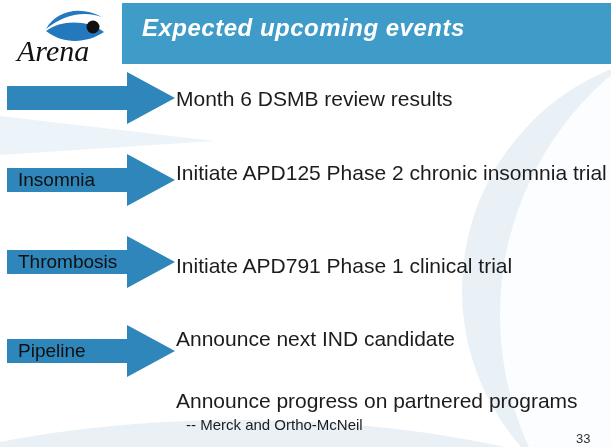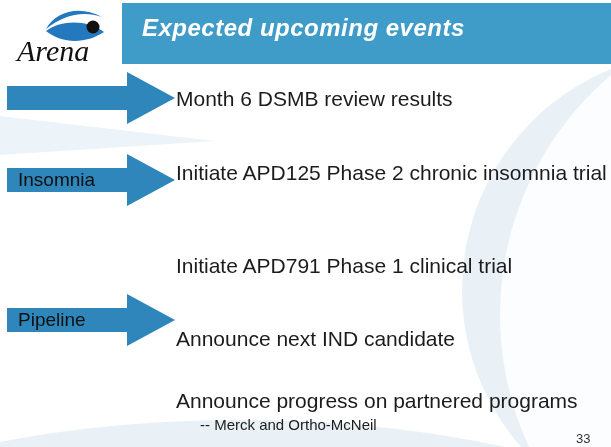--- a/index.html
+++ b/index.html
@@ -27,36 +27,36 @@
   
   .row { position:absolute; left:7px; width:170px; height:56px; z-index:1; }
   .row svg { position:absolute; left:0; top:0; }
   .row .arrow-label {
     position:absolute; left:11px; top:17px; width:104px;
     font-size:19px; line-height:22px; color:#101010; white-space:nowrap;
   }
   .row-1 { top:70px; }
   .row-2 { top:152px;padding-left:18px; }
   .row-3 { top:234px; }
-  .row-4 { top:292px; }
+  .row-4 { top:323px; }
   .row-5 { top:380px; }
 
   .event-text {
     position:absolute; left:176px; width:445px; z-index:1;
     font-size:21px; line-height:29px; color:#1c1c1c;
   }
   .text-1 { top:84px; }
   .text-2 { top:158px; }
   .text-3 { top:251px; }
   .text-4 { top:324px; }
   .text-5 { top:386px; }
 
   .event-subtext {
     position:absolute; left:186px; top:416px; z-index:1;
-    font-size:15px; color:#1c1c1c;margin-left:14px;
+    font-size:15px; color:#1c1c1c;
   }
 
   .page-number {
     position:absolute; left:576px; top:431px; z-index:3;
     font-size:13px; color:#333333;
   }
 </style>
 </head>
 <body>
 
@@ -86,20 +86,26 @@
     <svg width="170" height="56" viewBox="0 0 170 56">
       <polygon points="0,16 120,16 120,2 168,28 120,54 120,40 0,40" style="fill:var(--arrow,#2E86BA)"></polygon>
     </svg>
   </div>
   <div class="row row-2">
     <svg width="170" height="56" viewBox="0 0 170 56">
       <polygon points="0,16 120,16 120,2 168,28 120,54 120,40 0,40" style="fill:var(--arrow,#2E86BA)"></polygon>
     </svg>
     <span class="arrow-label">Insomnia</span>
   </div>
+  <div class="row row-3">
+    <svg width="170" height="56" viewBox="0 0 170 56">
+      <polygon points="0,16 120,16 120,2 168,28 120,54 120,40 0,40" style="fill:var(--arrow,#2E86BA)"></polygon>
+    </svg>
+    <span class="arrow-label">Thrombosis</span>
+  </div>
   <div class="row row-4">
     <svg width="170" height="56" viewBox="0 0 170 56">
       <polygon points="0,16 120,16 120,2 168,28 120,54 120,40 0,40" style="fill:var(--arrow,#2E86BA)"></polygon>
     </svg>
     <span class="arrow-label">Pipeline</span>
   </div>
 
   <div class="event-text text-1">Month 6 DSMB review results</div>
   <div class="event-text text-2">Initiate APD125 Phase 2 chronic insomnia trial</div>
   <div class="event-text text-3">Initiate APD791 Phase 1 clinical trial</div>

